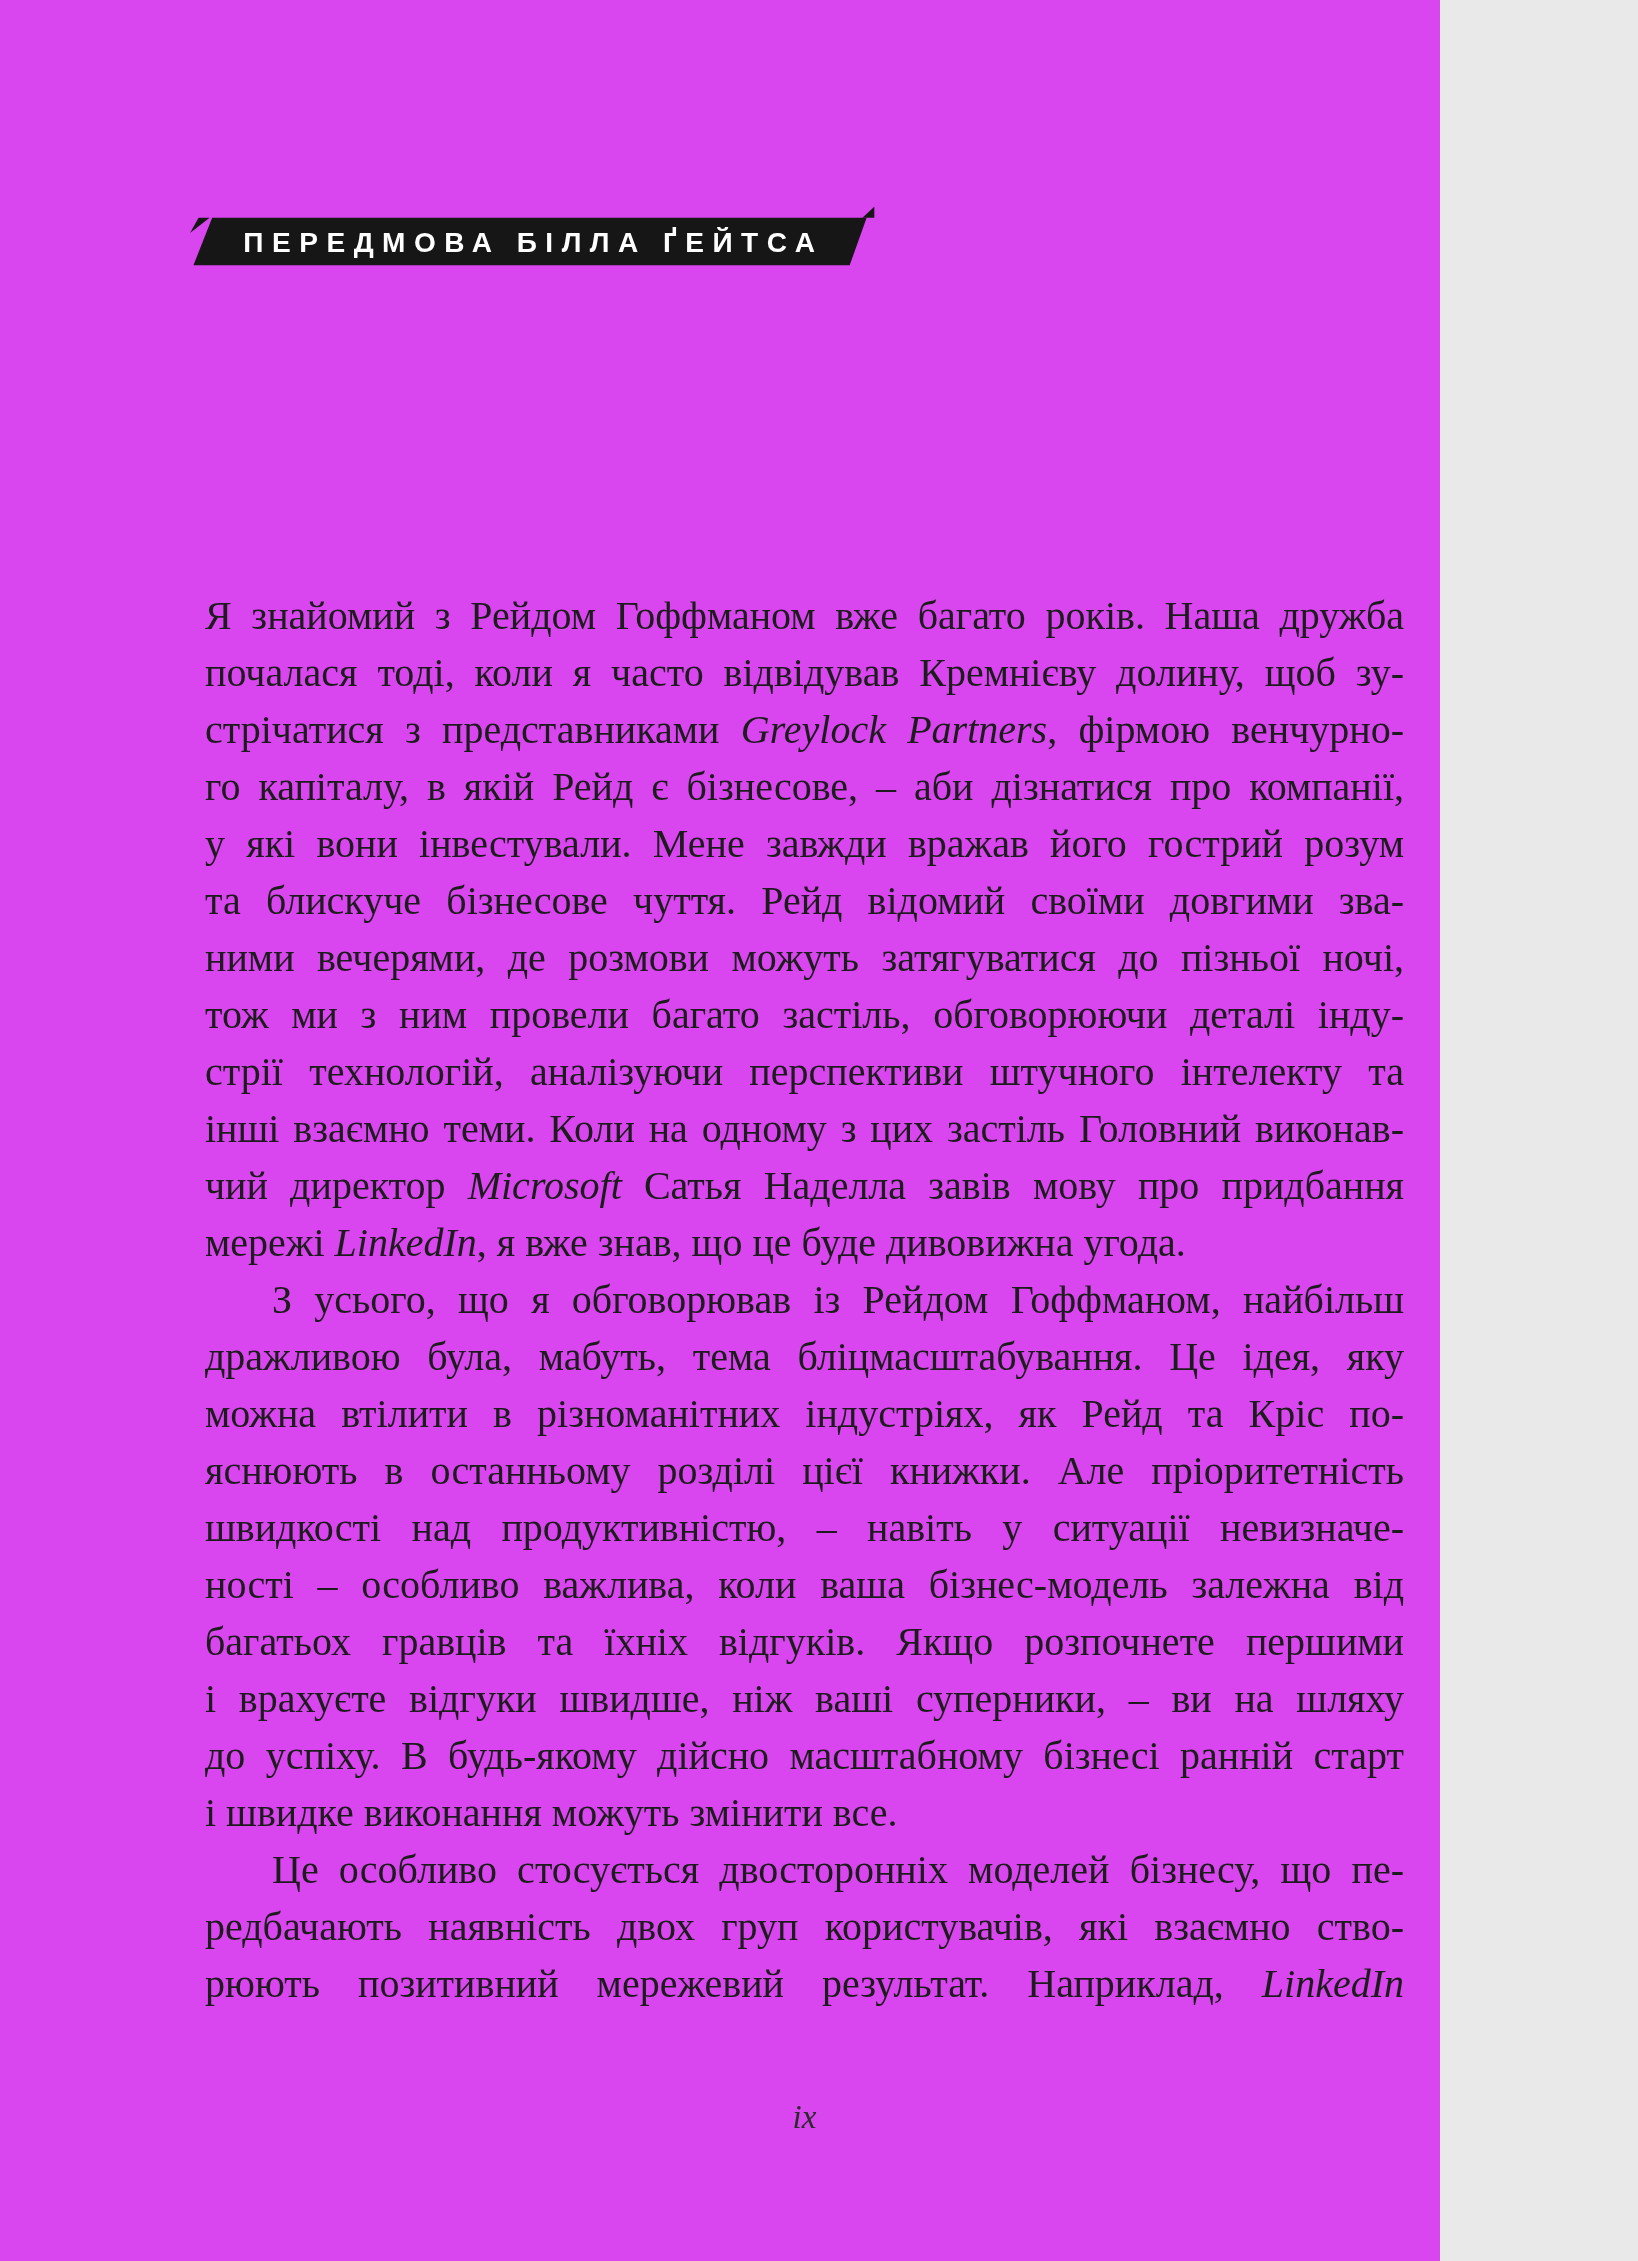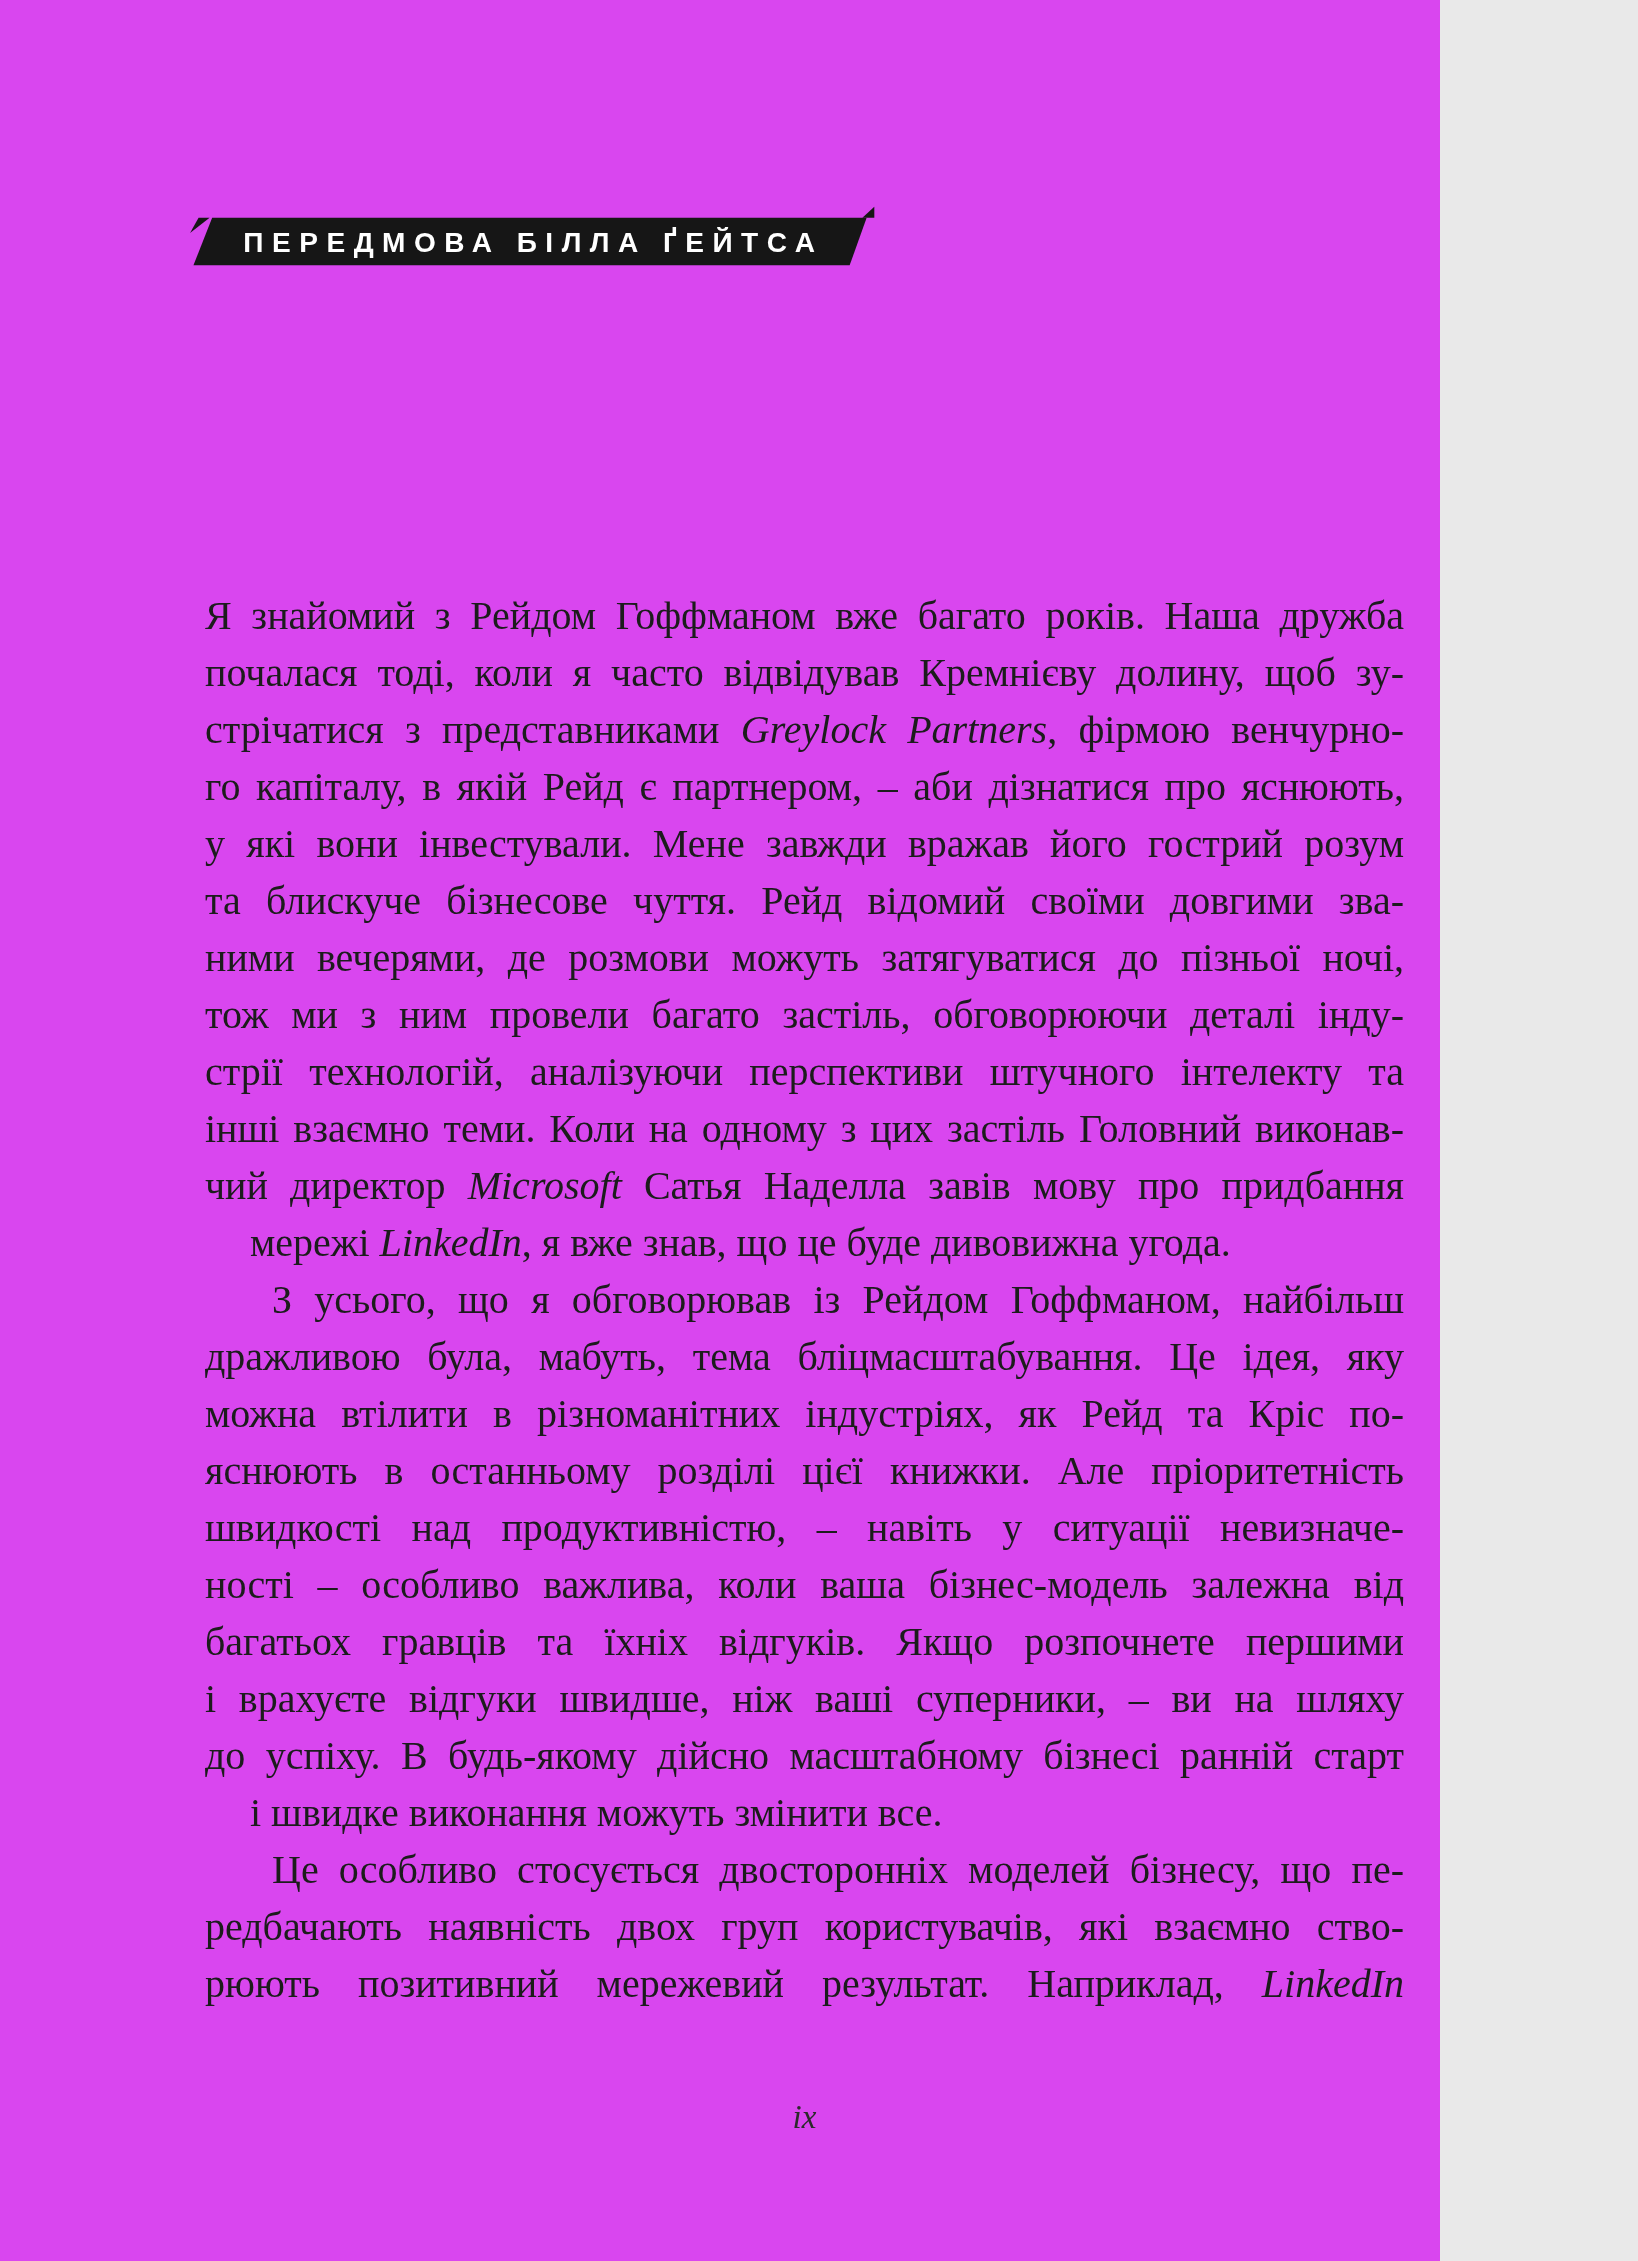--- a/index.html
+++ b/index.html
@@ -31,21 +31,21 @@
   }
   .line {
     font-size: 40px;
     line-height: 57px;
     height: 57px;
     overflow: hidden;
     text-align: justify;
     text-align-last: justify;
     text-justify: inter-word;
   }
-  .line.short { text-align-last: left; margin-left: 45px; }
+  .line.short { text-align-last: left; }
   .line.indent { text-indent: 67px; }
   .line em { font-style: italic; }
   .pagenum {
     position: absolute;
     left: 205px;
     top: 2097px;
     width: 1199px;
     text-align: center;
     font-size: 33px;
     line-height: 41px;
@@ -62,21 +62,21 @@
     <polygon points="12,71 34,15 804,15 784,71" fill="#161616"></polygon>
     <polygon points="18,15 31,15 8,33" fill="#161616"></polygon>
     <polygon points="799,15 813,2 813,15" fill="#161616"></polygon>
     <text x="412" y="55" text-anchor="middle" fill="#ffffff">ПЕРЕДМОВА БІЛЛА ҐЕЙТСА</text>
   </svg>
 
   <main class="textblock">
       <div class="line"><span>Я знайомий з Рейдом Гоффманом вже багато років. Наша дружба</span></div>
       <div class="line"><span>почалася тоді, коли я часто відвідував Кремнієву долину, щоб зу-</span></div>
       <div class="line"><span>стрічатися з представниками </span><em>Greylock Partners</em><span>, фірмою венчурно-</span></div>
-      <div class="line"><span>го капіталу, в якій Рейд є партнером, – аби дізнатися про яснюють,</span></div>
+      <div class="line"><span>го капіталу, в якій Рейд є бізнесове, – аби дізнатися про компанії,</span></div>
       <div class="line"><span>у які вони інвестували. Мене завжди вражав його гострий розум</span></div>
       <div class="line"><span>та блискуче бізнесове чуття. Рейд відомий своїми довгими зва-</span></div>
       <div class="line"><span>ними вечерями, де розмови можуть затягуватися до пізньої ночі,</span></div>
       <div class="line"><span>тож ми з ним провели багато застіль, обговорюючи деталі інду-</span></div>
       <div class="line"><span>стрії технологій, аналізуючи перспективи штучного інтелекту та</span></div>
       <div class="line"><span>інші взаємно теми. Коли на одному з цих застіль Головний виконав-</span></div>
       <div class="line"><span>чий директор </span><em>Microsoft</em><span> Сатья Наделла завів мову про придбання</span></div>
       <div class="line short"><span>мережі </span><em>LinkedIn</em><span>, я вже знав, що це буде дивовижна угода.</span></div>
       <div class="line indent"><span>З усього, що я обговорював із Рейдом Гоффманом, найбільш</span></div>
       <div class="line"><span>дражливою була, мабуть, тема бліцмасштабування. Це ідея, яку</span></div>

